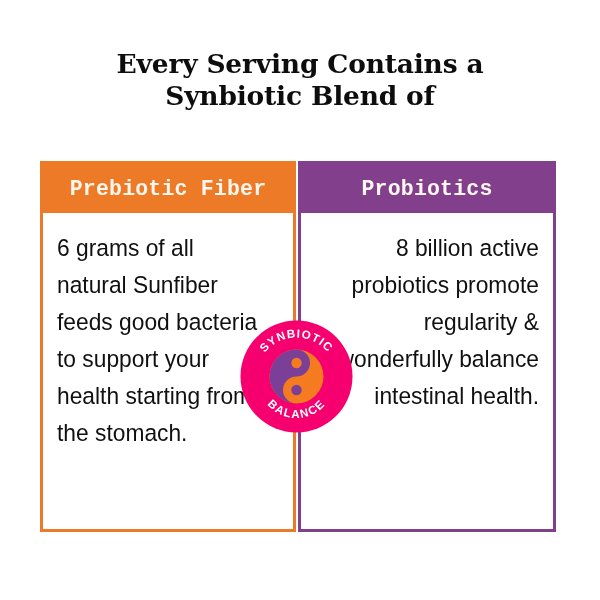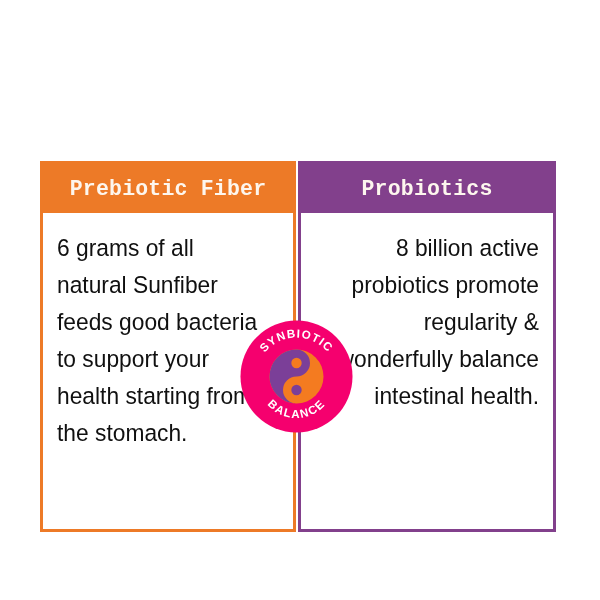--- a/index.html
+++ b/index.html
@@ -126,20 +126,22 @@
     z-index: 5;
   }
   .badge svg { display: block; }
 </style>
 </head>
 <body>
 
 <div class="infographic">
 
   <div class="title-block">
+    <div class="title-line">Every Serving Contains a</div>
+    <div class="title-line">Synbiotic Blend of</div>
   </div>
 
   <div class="table">
 
     <div class="col col-left">
       <div class="edge-right"></div>
       <div class="col-head head-orange">
         <span class="col-head-label">Prebiotic Fiber</span>
       </div>
       <div class="col-body body-left">

